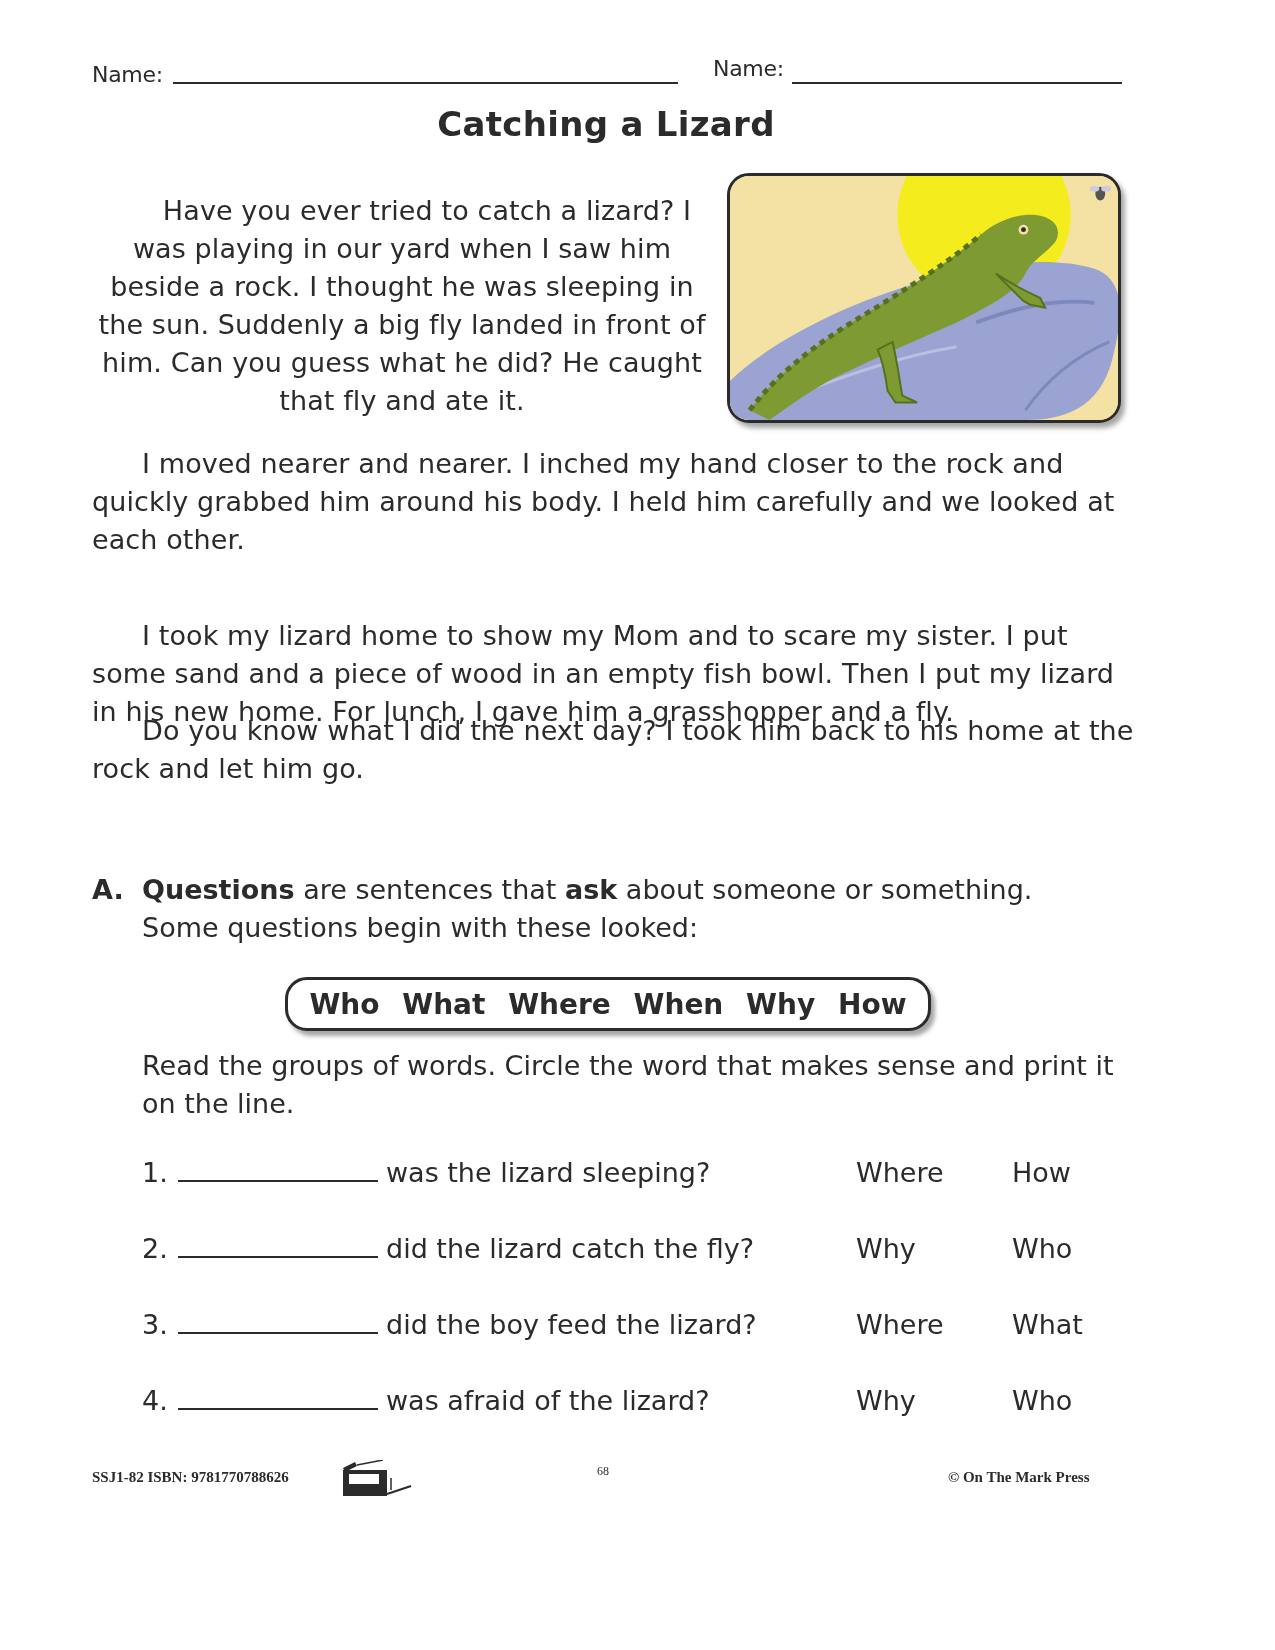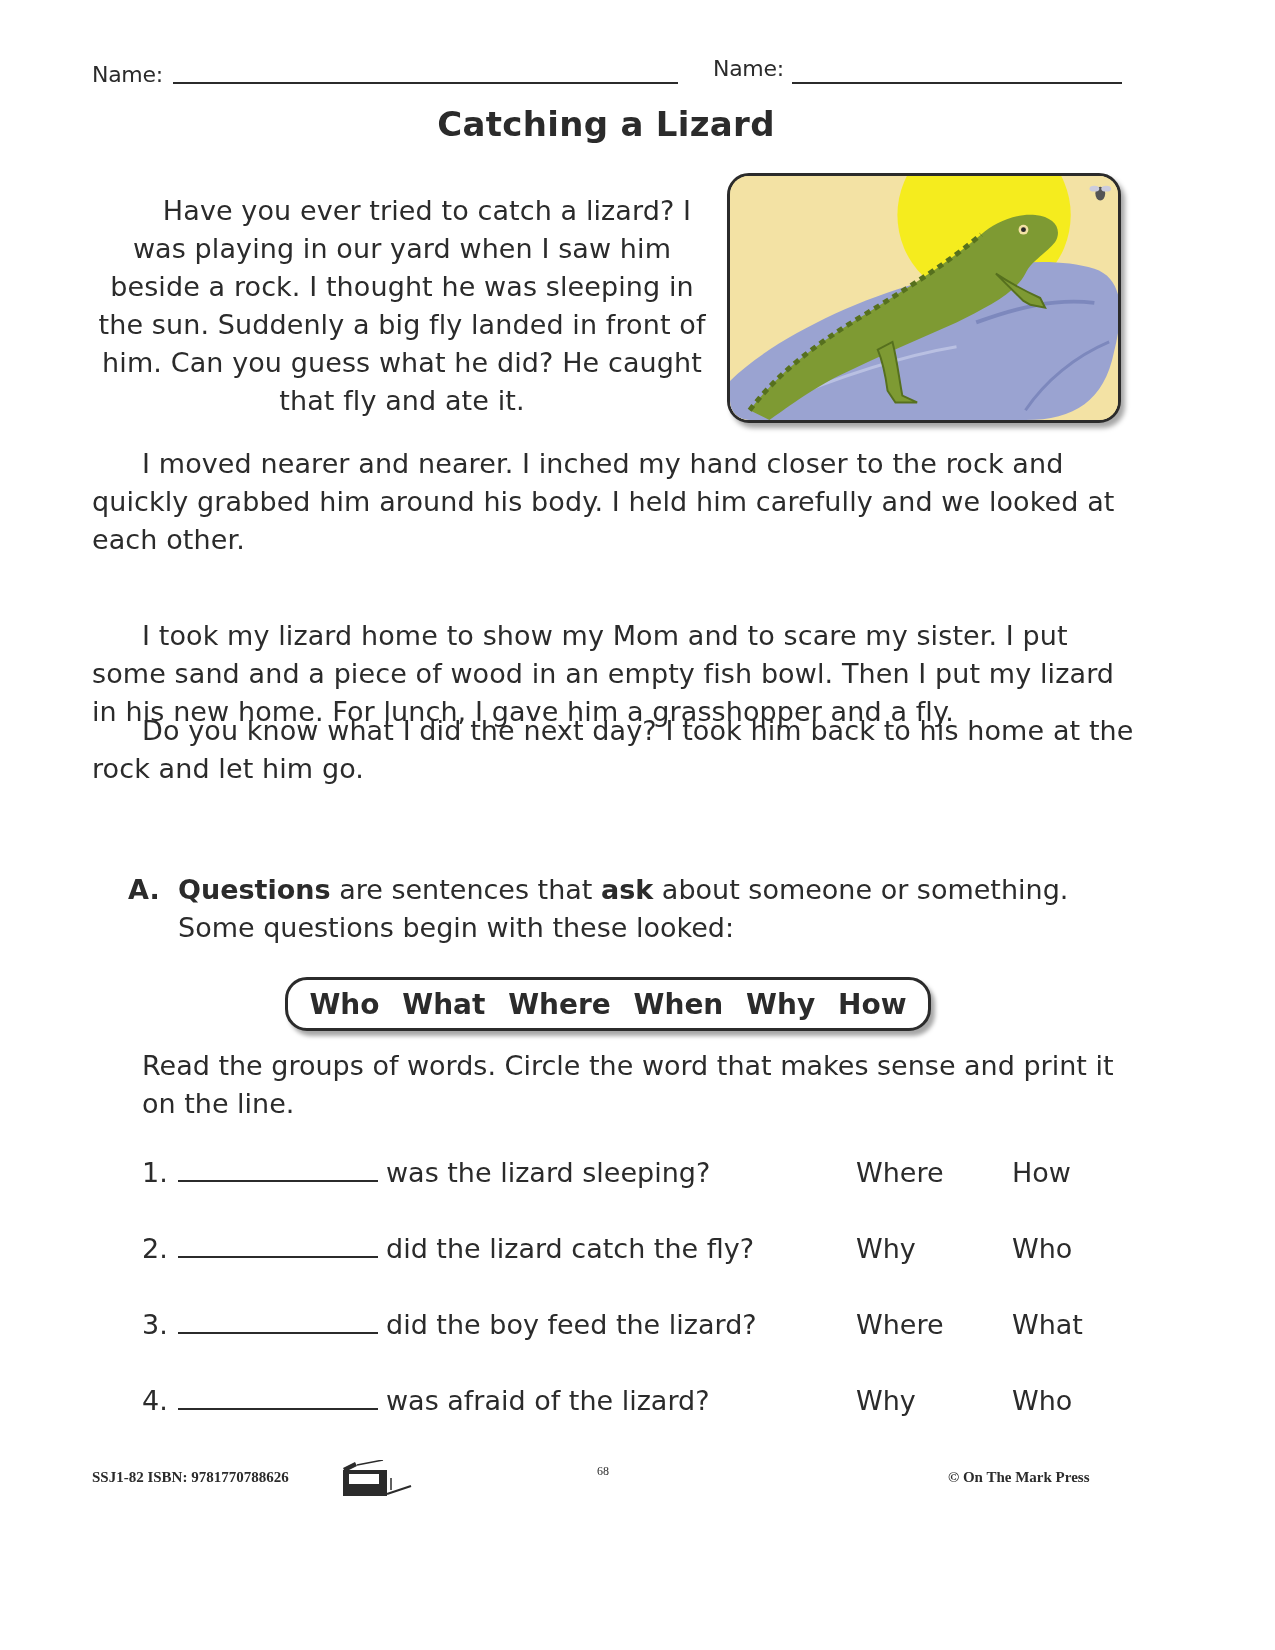--- a/index.html
+++ b/index.html
@@ -44,21 +44,21 @@
       border: 3px solid #2b2b2b;
       border-radius: 22px;
       overflow: hidden;
       background: #f3e2a4;
       box-shadow: 4px 5px 5px rgba(0,0,0,0.35);
     }
     .illus svg { width: 100%; height: 100%; display: block; }
 
     
     .sec-a { left: 92px; top: 871px; width: 1060px; }
-    .sec-a .line { font-size: 27px; line-height: 38px; margin-left: 36px; }
+    .sec-a .line { font-size: 27px; line-height: 38px; }
     .sec-a .letter { display: inline-block; width: 50px; }
     .sec-a .cont { padding-left: 50px; }
     .b { font-weight: bold; }
 
     .wordbox {
       left: 285px; top: 977px; width: 646px; height: 54px;
       border: 3px solid #2b2b2b;
       border-radius: 22px;
       box-shadow: 4px 5px 4px rgba(0,0,0,0.35);
       display: flex; align-items: center; justify-content: space-around;

